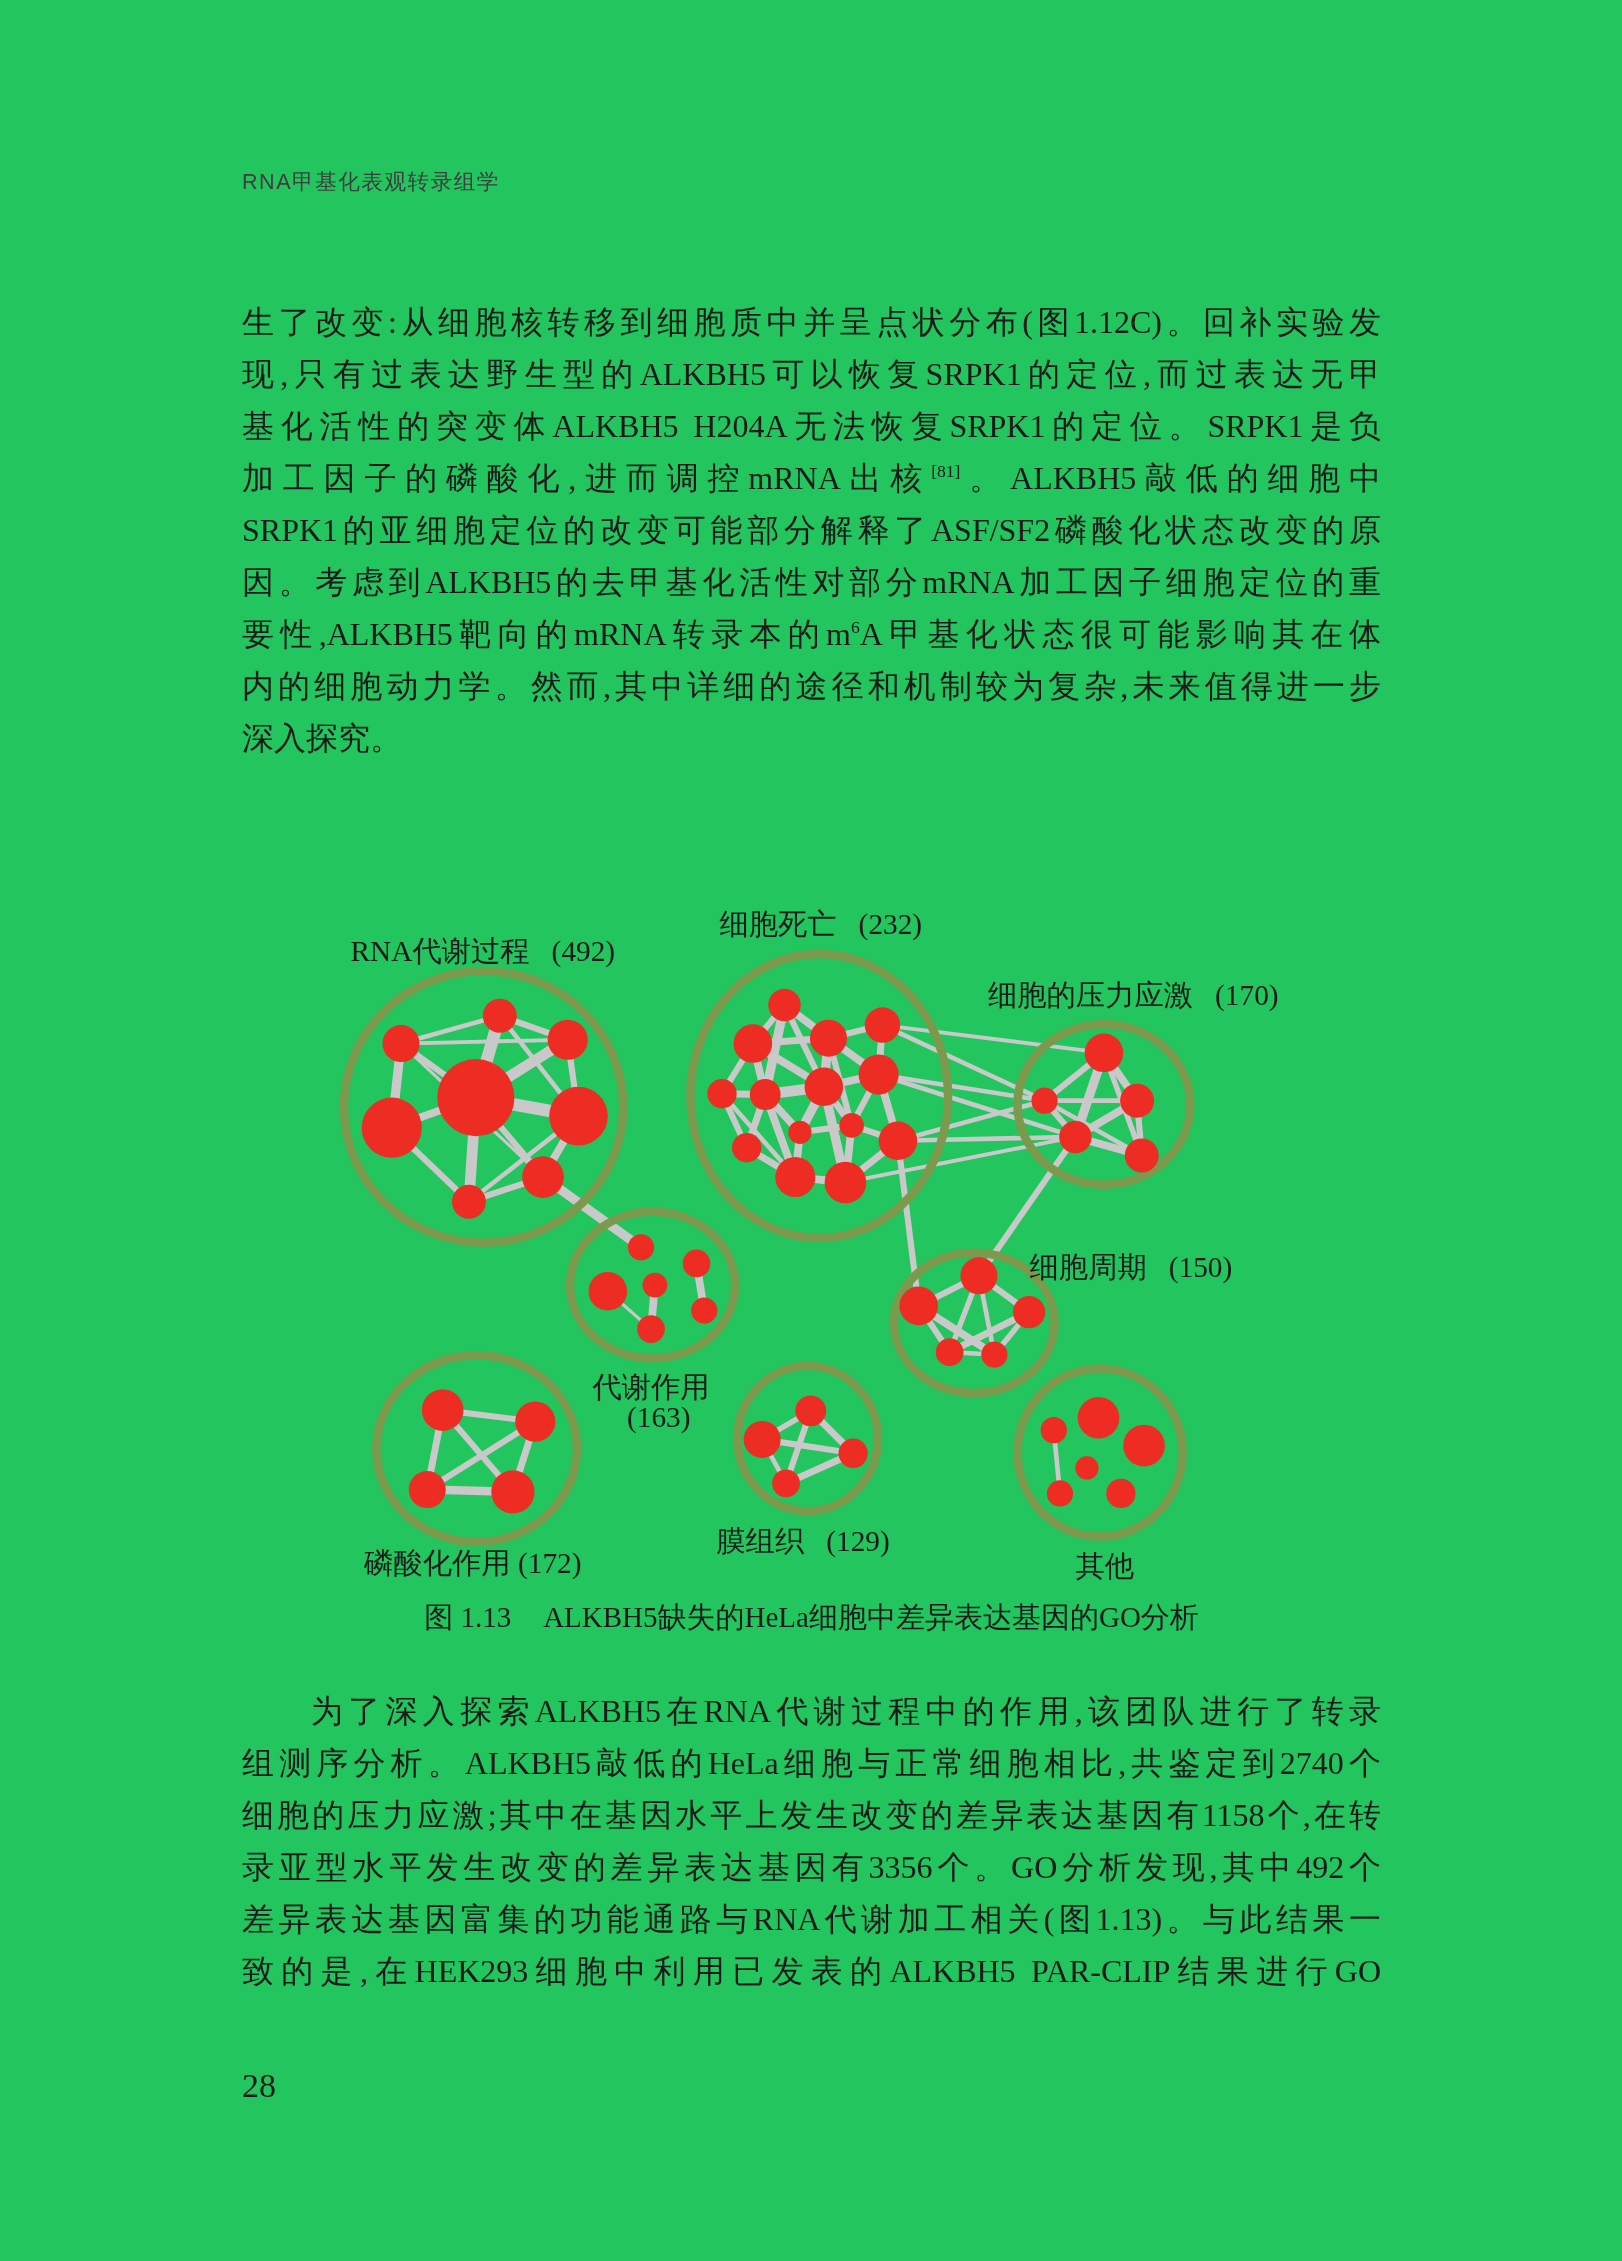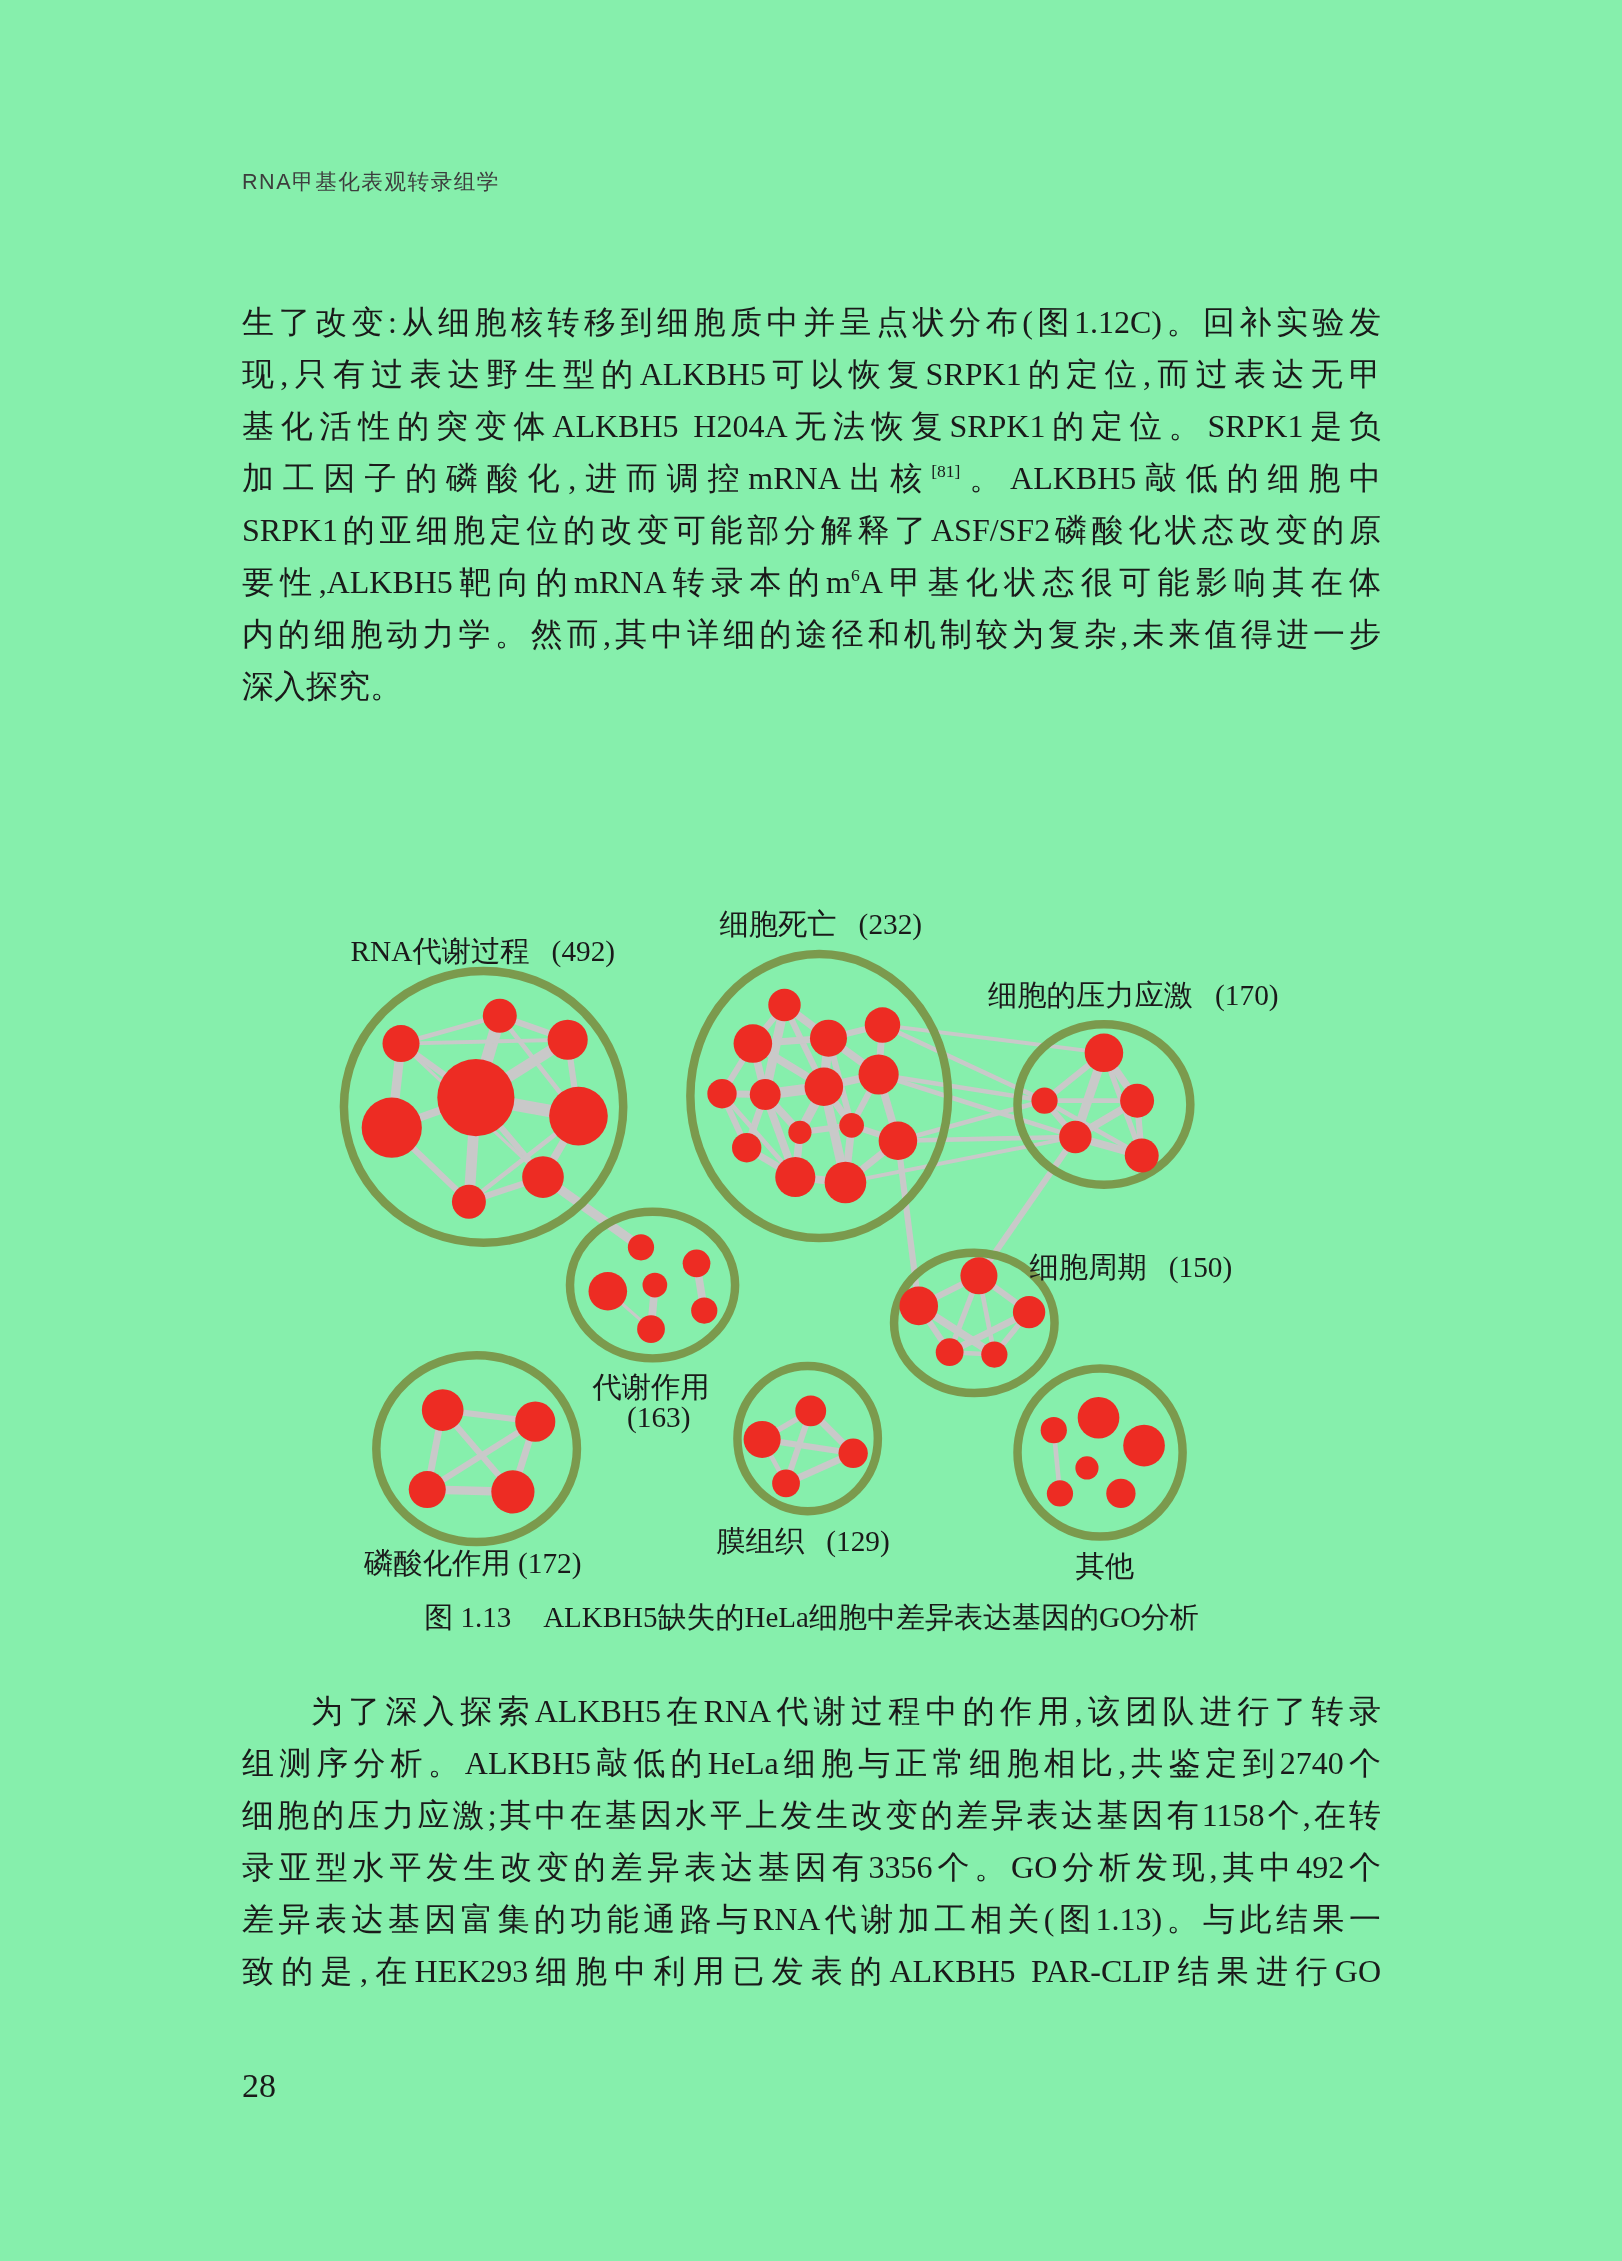--- a/index.html
+++ b/index.html
@@ -1,20 +1,20 @@
 <!DOCTYPE html>
 <html style="font-size:12.4px"><head>
 <meta charset="utf-8">
 <style>
   html,body{margin:0;padding:0;background:#ffffff;}
   .page{
     position:relative;
     width:1623px;
     height:2261px;
-    background:#86efac;
+    background:#22c55e;
     overflow:hidden;
     font-family:"Liberation Serif","DejaVu Serif",serif;
     color:#1a1a1a;
   }
   .running-head{
     position:absolute;
     left:242px; top:167px;
     font-family:"Liberation Sans","DejaVu Sans",sans-serif;
     font-size:21.6px;
     letter-spacing:1.5px;
@@ -72,20 +72,21 @@
 
 <div class="page">
   <div class="running-head">RNA甲基化表观转录组学</div>
 
   <div class="para para1">
       <div class="bline">生了改变:从细胞核转移到细胞质中并呈点状分布(图1.12C)。回补实验发</div>
       <div class="bline">现,只有过表达野生型的ALKBH5可以恢复SRPK1的定位,而过表达无甲</div>
       <div class="bline">基化活性的突变体ALKBH5 H204A无法恢复SRPK1的定位。SRPK1是负</div>
       <div class="bline">加工因子的磷酸化,进而调控mRNA出核<sup>[81]</sup>。ALKBH5敲低的细胞中</div>
       <div class="bline">SRPK1的亚细胞定位的改变可能部分解释了ASF/SF2磷酸化状态改变的原</div>
+      <div class="bline">因。考虑到ALKBH5的去甲基化活性对部分mRNA加工因子细胞定位的重</div>
       <div class="bline">要性,ALKBH5靶向的mRNA转录本的m<sup>6</sup>A甲基化状态很可能影响其在体</div>
       <div class="bline">内的细胞动力学。然而,其中详细的途径和机制较为复杂,未来值得进一步</div>
       <div class="bline lastline">深入探究。</div>
     </div>
 
   <svg id="figure-svg" viewBox="0 1140 2102 950" preserveAspectRatio="xMidYMid meet">
       <line x1="647" y1="1316" x2="519" y2="1352" stroke="#c9c9c9" stroke-width="6"></line>
       <line x1="647" y1="1316" x2="735" y2="1347" stroke="#c9c9c9" stroke-width="8"></line>
       <line x1="647" y1="1316" x2="616" y2="1422" stroke="#c9c9c9" stroke-width="16"></line>
       <line x1="647" y1="1316" x2="749" y2="1446" stroke="#c9c9c9" stroke-width="6"></line>

